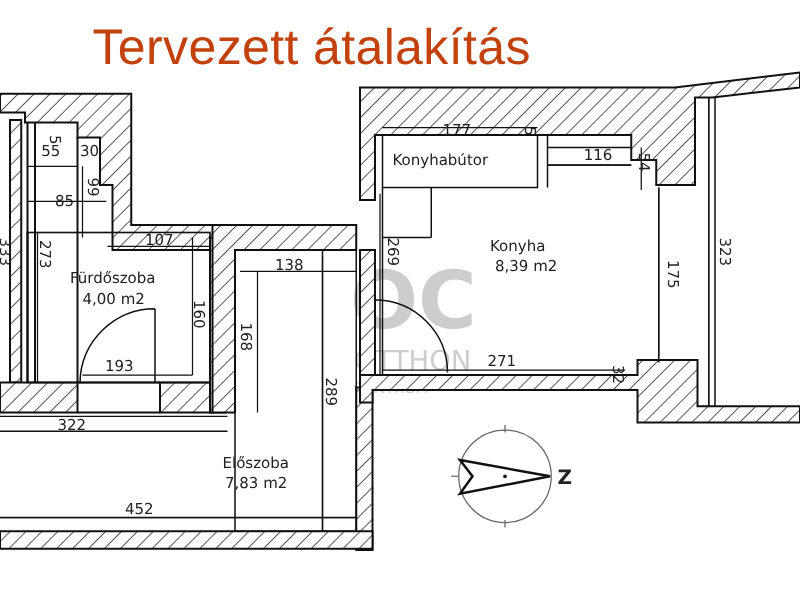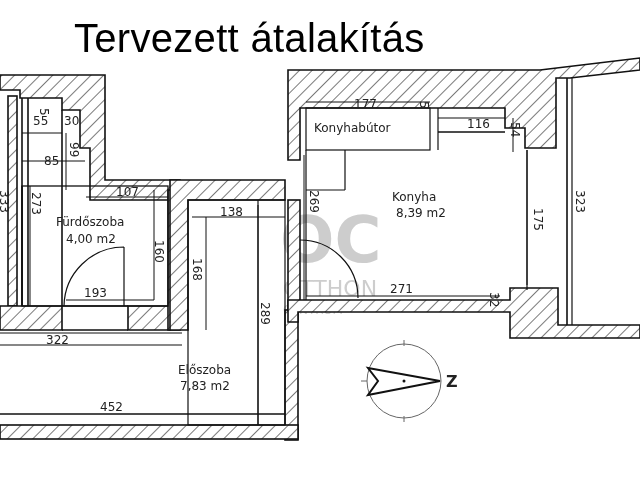--- a/index.html
+++ b/index.html
@@ -1,18 +1,18 @@
 <!DOCTYPE html>
 <html><head>
 <meta charset="utf-8">
 <style>
   html, body { margin:0; padding:0; background:#ffffff; }
   body { width:640px; height:480px; position:relative; overflow:hidden; font-family:"DejaVu Sans", sans-serif; }
   #plan { position:absolute; left:0; top:0; width:640px; height:480px; }
-  .title { position:absolute; left:74px; top:14px; font-family:"Liberation Sans", sans-serif; font-size:40px; color:#000000; letter-spacing:0.3px; line-height:48px; }
+  .title { position:absolute; left:74px; top:14px; font-family:"Liberation Sans", sans-serif; font-size:40px; color:#c2410c; letter-spacing:0.3px; line-height:48px; }
   .lbl { font-family:"DejaVu Sans", sans-serif; fill:#222; }
   .dim { font-size:12px; }
   .room { font-size:12px; }
   .wm { font-family:"DejaVu Sans", sans-serif; fill:#c8c8c8; }
 </style>
 </head>
 <body>
 
 <div class="title">Tervezett átalakítás</div>
 

